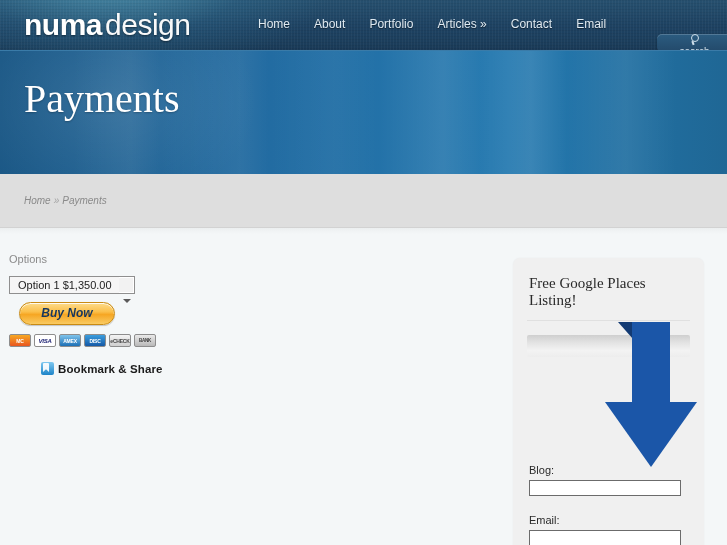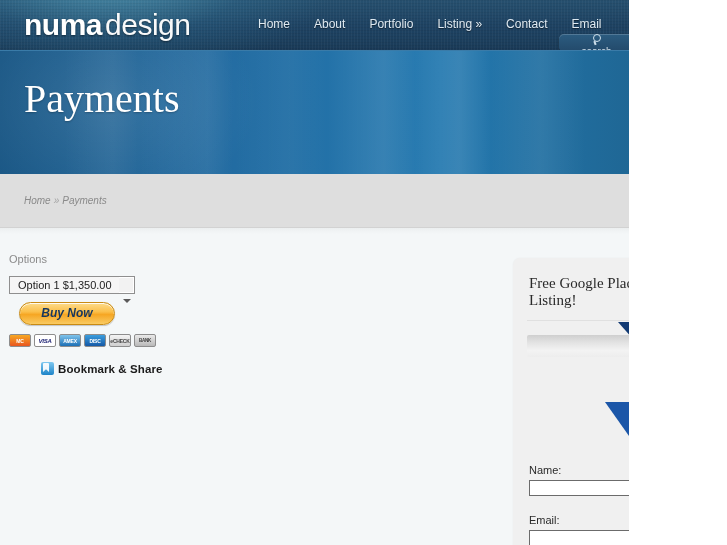--- a/index.html
+++ b/index.html
@@ -10,21 +10,21 @@
     width: 727px;
     height: 545px;
     overflow: hidden;
     background: #ffffff;
     font-family: "Liberation Sans", sans-serif;
     font-size: 12px;
     color: #333;
   }
   .page {
     position: relative;
-    width: 629px;
+    width: 727px;
     height: 545px;
     overflow: hidden;
     text-decoration: underline;
   }
 
   
   .header {
     position: relative;
     height: 50px;
     background: #1b3f5e;
@@ -437,21 +437,21 @@
 
   <div class="header">
     <div class="logo">
       <span class="lg-bold">numa</span><span class="lg-light">design</span>
     </div>
 
     <nav class="mainnav">
       <a href="#">Home</a>
       <a href="#">About</a>
       <a href="#">Portfolio</a>
-      <a href="#">Listing »</a>
+      <a href="#">Articles »</a>
       <a href="#">Contact</a>
       <a href="#">Email</a>
     </nav>
 
     <div class="searchbox">
       <span class="mag"></span>
       <span class="sph">search</span>
     </div>
   </div>
 
@@ -501,21 +501,21 @@
     <div class="widget-rule"></div>
     <div class="widget-bar"></div>
 
     <div class="arrow-wrap">
       <div class="arrow-notch"></div>
       <div class="arrow-shaft"></div>
       <div class="arrow-head"></div>
     </div>
 
     <div class="name-row">
-      <div class="field-label nm">Name:</div>
+      <div class="field-label nm">Blog:</div>
       <input class="txtfield" type="text" value="" style="">
     </div>
 
     <div class="email-row">
       <div class="field-label">Email:</div>
       <input class="txtfield" type="text" value="" style="">
     </div>
 
   </div>
 

